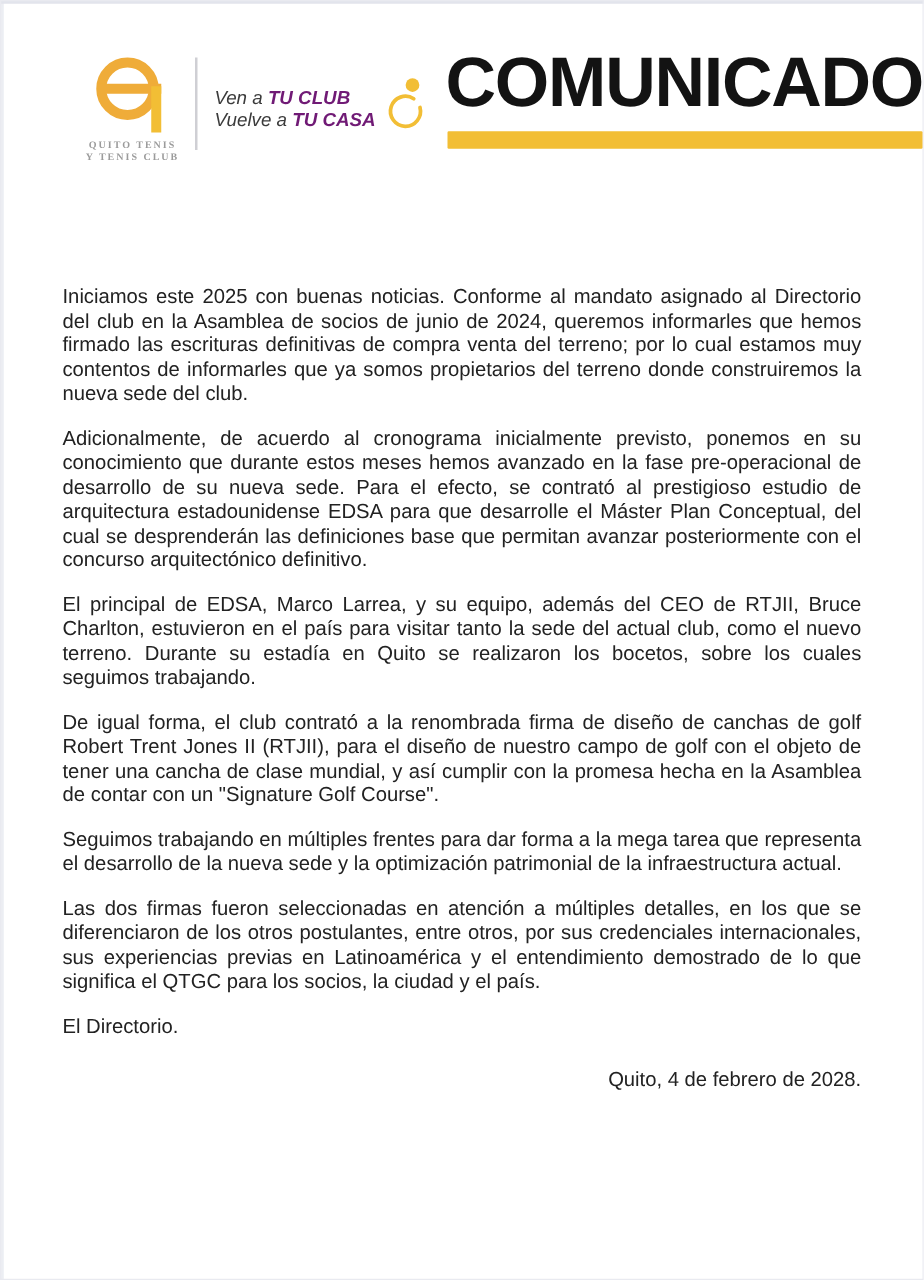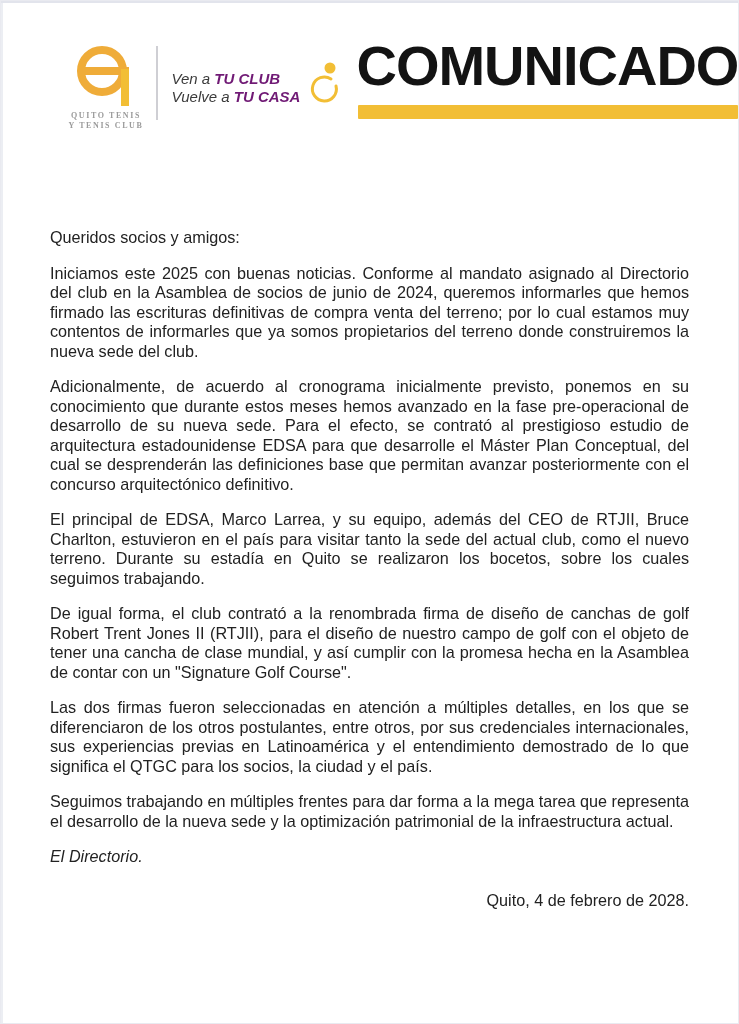--- a/index.html
+++ b/index.html
@@ -91,21 +91,21 @@
     margin: 94px 50px 0 50px;
     font-size: 16.2px;
     line-height: 19.5px;
     color: #222222;
   }
   .letter p {
     margin: 0 0 16px 0;
     text-align: justify;
   }
   .salutation { text-align: left !important; }
-  .signature  { text-align: left; margin-top: 4px !important; font-style: italic; }
+  .signature  { text-align: left; margin-top: 4px !important; }
   .dateline {
     text-align: right !important;
     margin-top: 24px !important;
   }
 </style>
 </head>
 <body>
 
 <div class="page">
 
@@ -139,24 +139,23 @@
     </div>
 
     <div class="title-block">
       <h1 class="doc-title">COMUNICADO</h1>
       <div class="title-bar"></div>
     </div>
 
   </div>
 
   <div class="letter">
-    <p class="salutation">Queridos socios y amigos:</p>
     <p>Iniciamos este 2025 con buenas noticias. Conforme al mandato asignado al Directorio del club en la Asamblea de socios de junio de 2024, queremos informarles que hemos firmado las escrituras definitivas de compra venta del terreno; por lo cual estamos muy contentos de informarles que ya somos propietarios del terreno donde construiremos la nueva sede del club.</p>
     <p>Adicionalmente, de acuerdo al cronograma inicialmente previsto, ponemos en su conocimiento que durante estos meses hemos avanzado en la fase pre-operacional de desarrollo de su nueva sede. Para el efecto, se contrató al prestigioso estudio de arquitectura estadounidense EDSA para que desarrolle el Máster Plan Conceptual, del cual se desprenderán las definiciones base que permitan avanzar posteriormente con el concurso arquitectónico definitivo.</p>
     <p>El principal de EDSA, Marco Larrea, y su equipo, además del CEO de RTJII, Bruce Charlton, estuvieron en el país para visitar tanto la sede del actual club, como el nuevo terreno. Durante su estadía en Quito se realizaron los bocetos, sobre los cuales seguimos trabajando.</p>
     <p>De igual forma, el club contrató a la renombrada firma de diseño de canchas de golf Robert Trent Jones II (RTJII), para el diseño de nuestro campo de golf con el objeto de tener una cancha de clase mundial, y así cumplir con la promesa hecha en la Asamblea de contar con un "Signature Golf Course".</p>
+    <p>Seguimos trabajando en múltiples frentes para dar forma a la mega tarea que representa el desarrollo de la nueva sede y la optimización patrimonial de la infraestructura actual.</p>
     <p>Las dos firmas fueron seleccionadas en atención a múltiples detalles, en los que se diferenciaron de los otros postulantes, entre otros, por sus credenciales internacionales, sus experiencias previas en Latinoamérica y el entendimiento demostrado de lo que significa el QTGC para los socios, la ciudad y el país.</p>
-    <p>Seguimos trabajando en múltiples frentes para dar forma a la mega tarea que representa el desarrollo de la nueva sede y la optimización patrimonial de la infraestructura actual.</p>
     <p class="signature">El Directorio.</p>
     <p class="dateline">Quito, 4 de febrero de 2028.</p>
   </div>
 
 </div>
 
 </body></html>

